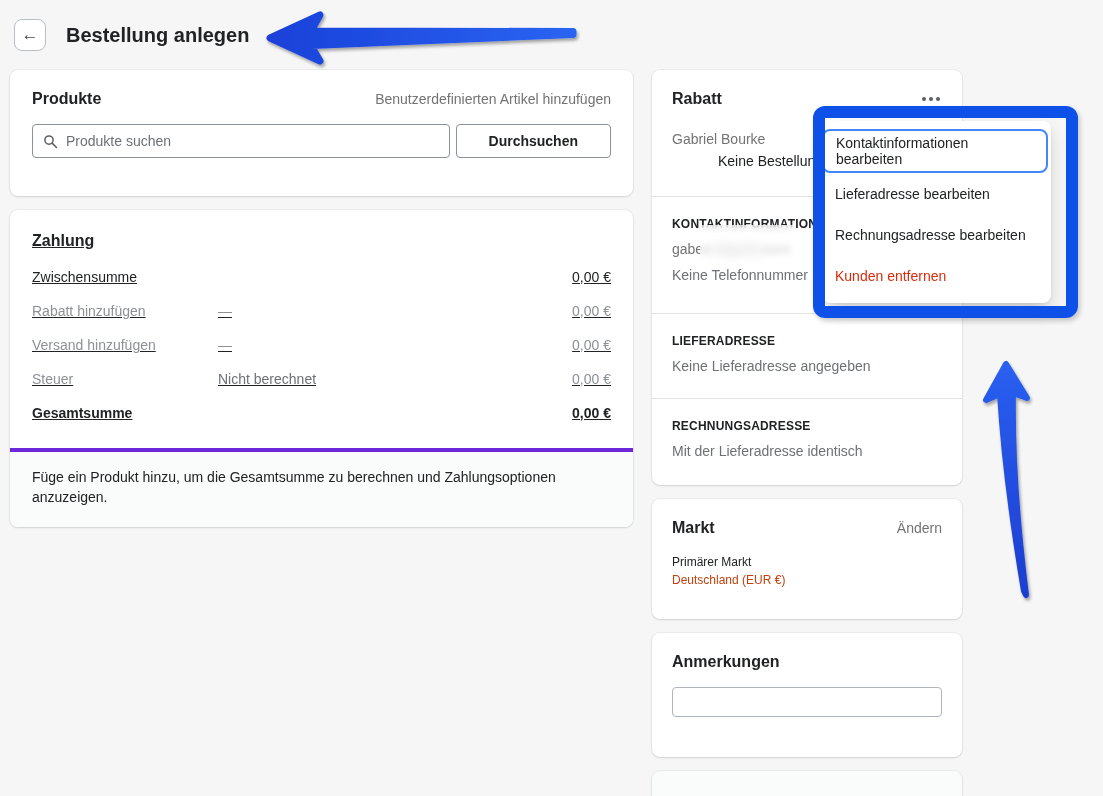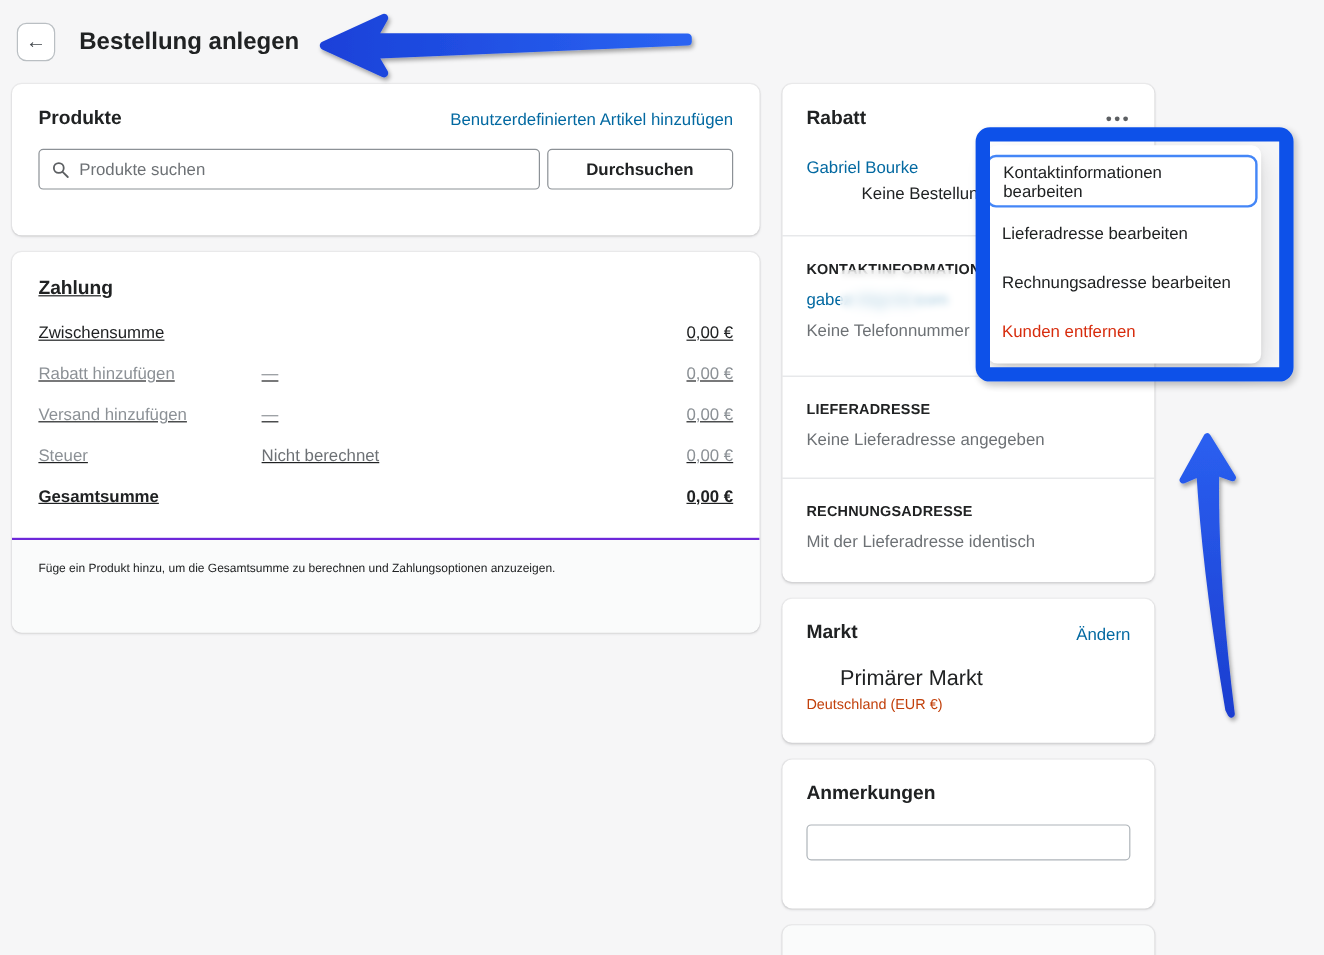--- a/index.html
+++ b/index.html
@@ -12,21 +12,21 @@
     overflow:hidden;
     font-size:14px;
   }
   .card {
     position:absolute;
     background:#ffffff;
     border-radius:8px;
     box-shadow:0 0 0 1px rgba(63,63,68,0.05), 0 1px 2px rgba(63,63,68,0.15);
   }
   .card-title { font-size:16px; font-weight:700; color:#202223; }
-  a.link, .link { color:#0369a1; text-decoration:none; cursor:pointer; }
+  a.link, .link { color:#737373; text-decoration:none; cursor:pointer; }
   .muted { color:#8c9196; }
   .gray { color:#6d7175; }
 
   
   .page-header { position:absolute; left:0; top:0; width:1103px; height:64px; }
   .back-btn {
     position:absolute; left:14px; top:19px; width:32px; height:32px;
     background:#fff; border:1px solid #babfc3; border-radius:8px;
     display:flex; align-items:center; justify-content:center;
     font-size:17px; color:#42474c; cursor:pointer;
@@ -58,23 +58,23 @@
   .payment-inner { padding:22px 22px 0 22px; }
   .pay-row {
     display:grid; grid-template-columns:186px 1fr auto;
     align-items:center; height:34px; font-size:14px;
   }
   .pay-row.first { margin-top:10px; }
   .pay-row .val { text-align:right; }
   .pay-row.bold { font-weight:700; }
   .payment-footer {
     position:absolute; left:0; right:0; bottom:0; height:79px;
-    background:#fafbfb; border-top:2px solid #6d28d9;
+    background:#fafbfb; border-top:4px solid #6d28d9;
     border-radius:0 0 8px 8px; padding:15px 22px;
-    font-size:10px; line-height:20px; color:#202223;
+    font-size:14px; line-height:20px; color:#202223;
   }
 
   
   #customer-card { left:652px; top:70px; width:310px; height:415px; }
   .cust-sec { padding:20px; position:relative; }
   .cust-sec + .cust-sec { border-top:1px solid #e1e3e5; }
   .cust-head { display:flex; justify-content:space-between; align-items:center; }
   .dots-btn { display:flex; gap:3px; cursor:pointer; padding:4px 2px; }
   .dots-btn i { width:4px; height:4px; border-radius:50%; background:#5c5f62; }
   .cust-name { margin-top:23px; display:inline-block; text-decoration:underline; font-size:14px; }
@@ -84,21 +84,21 @@
   .email-blur { filter:blur(4px); }
   .redaction-smudge {
     position:absolute; left:48px; top:28px; width:96px; height:44px;
     background:rgba(255,255,255,0.62); backdrop-filter:blur(3px);
     border-radius:4px; pointer-events:none;
   }
 
   
   #market-card { left:652px; top:499px; width:310px; height:120px; padding:20px; }
   .market-head { display:flex; justify-content:space-between; align-items:center; }
-  .market-primary { margin-top:18px; font-size:18px;margin-left:28px; }
+  .market-primary { margin-top:18px; font-size:12px; }
   .market-country { margin-top:4px; font-size:12px; color:#c2410c; }
 
   
   #notes-card { left:652px; top:633px; width:310px; height:124px; padding:20px; }
   .notes-input {
     margin-top:16px; width:270px; height:30px; border:1px solid #aeb4b9;
     border-radius:4px; font-family:inherit; font-size:14px; padding:0 8px;
     outline:none; display:block; background:#fff;
   }
 

